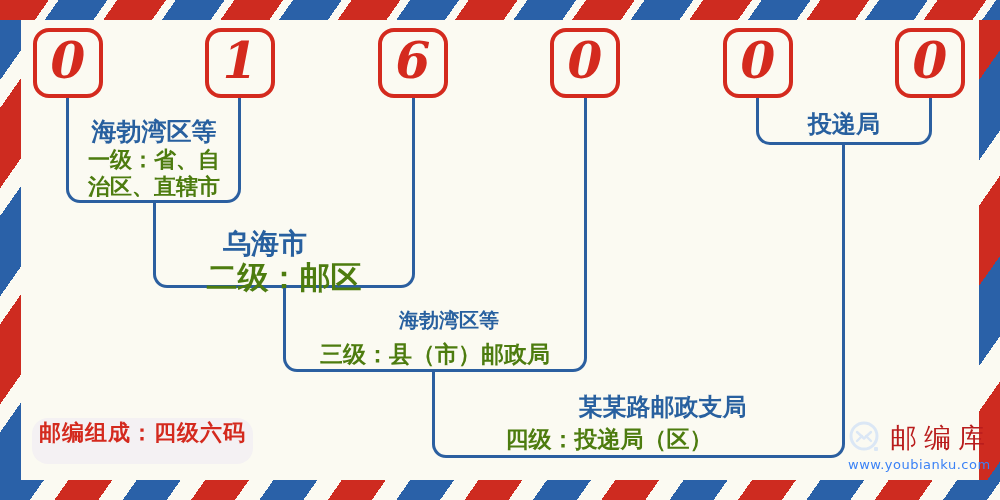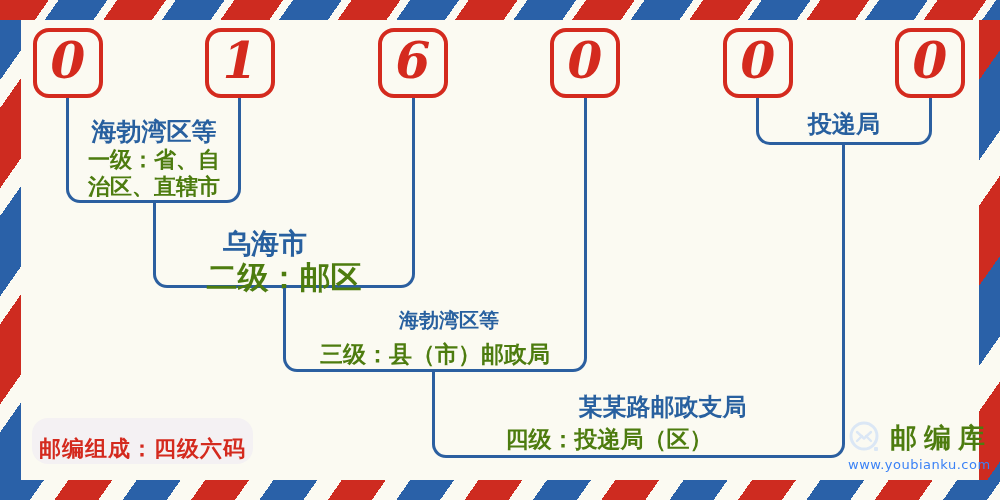--- a/index.html
+++ b/index.html
@@ -29,27 +29,27 @@
     border-left:3px solid #2b5fa0;border-right:3px solid #2b5fa0;border-bottom:3px solid #2b5fa0;
     border-radius:0 0 14px 14px;}
   .vseg{position:absolute;width:3px;background:#2b5fa0;}
 
   
   .lvl-title{position:absolute;text-align:center;color:#28609f;font-weight:bold;}
   .lvl-desc{position:absolute;text-align:center;color:#4d7c0f;font-weight:bold;white-space:pre-line;}
 
   
   .pill{position:absolute;left:32px;top:418px;width:221px;height:46px;background:#f4f1f3;
-    border-radius:16px;display:flex;align-items:flex-end;justify-content:center;}
+    border-radius:16px;display:flex;align-items:flex-start;justify-content:center;}
   .pill span{color:#d42a1e;font-weight:bold;font-size:22px;letter-spacing:1px;}
 
   
   .brand{position:absolute;left:848px;top:420px;width:150px;color:#d9e6f4;}
   .brand-row{display:flex;align-items:center;gap:8px;}
-  .brand-name{font-size:27px;font-weight:bold;letter-spacing:7px;color:#4d7c0f;}
+  .brand-name{font-size:27px;font-weight:normal;letter-spacing:7px;color:#b91c1c;}
   .brand-url{font-size:13px;letter-spacing:0.5px;color:#3b82f6;margin-top:1px;}
 </style>
 </head>
 <body>
 
 <div class="canvas">
 
   <div class="b-strip b-left"></div>
   <div class="b-strip b-right"></div>
   <div class="b-strip b-top"></div>

